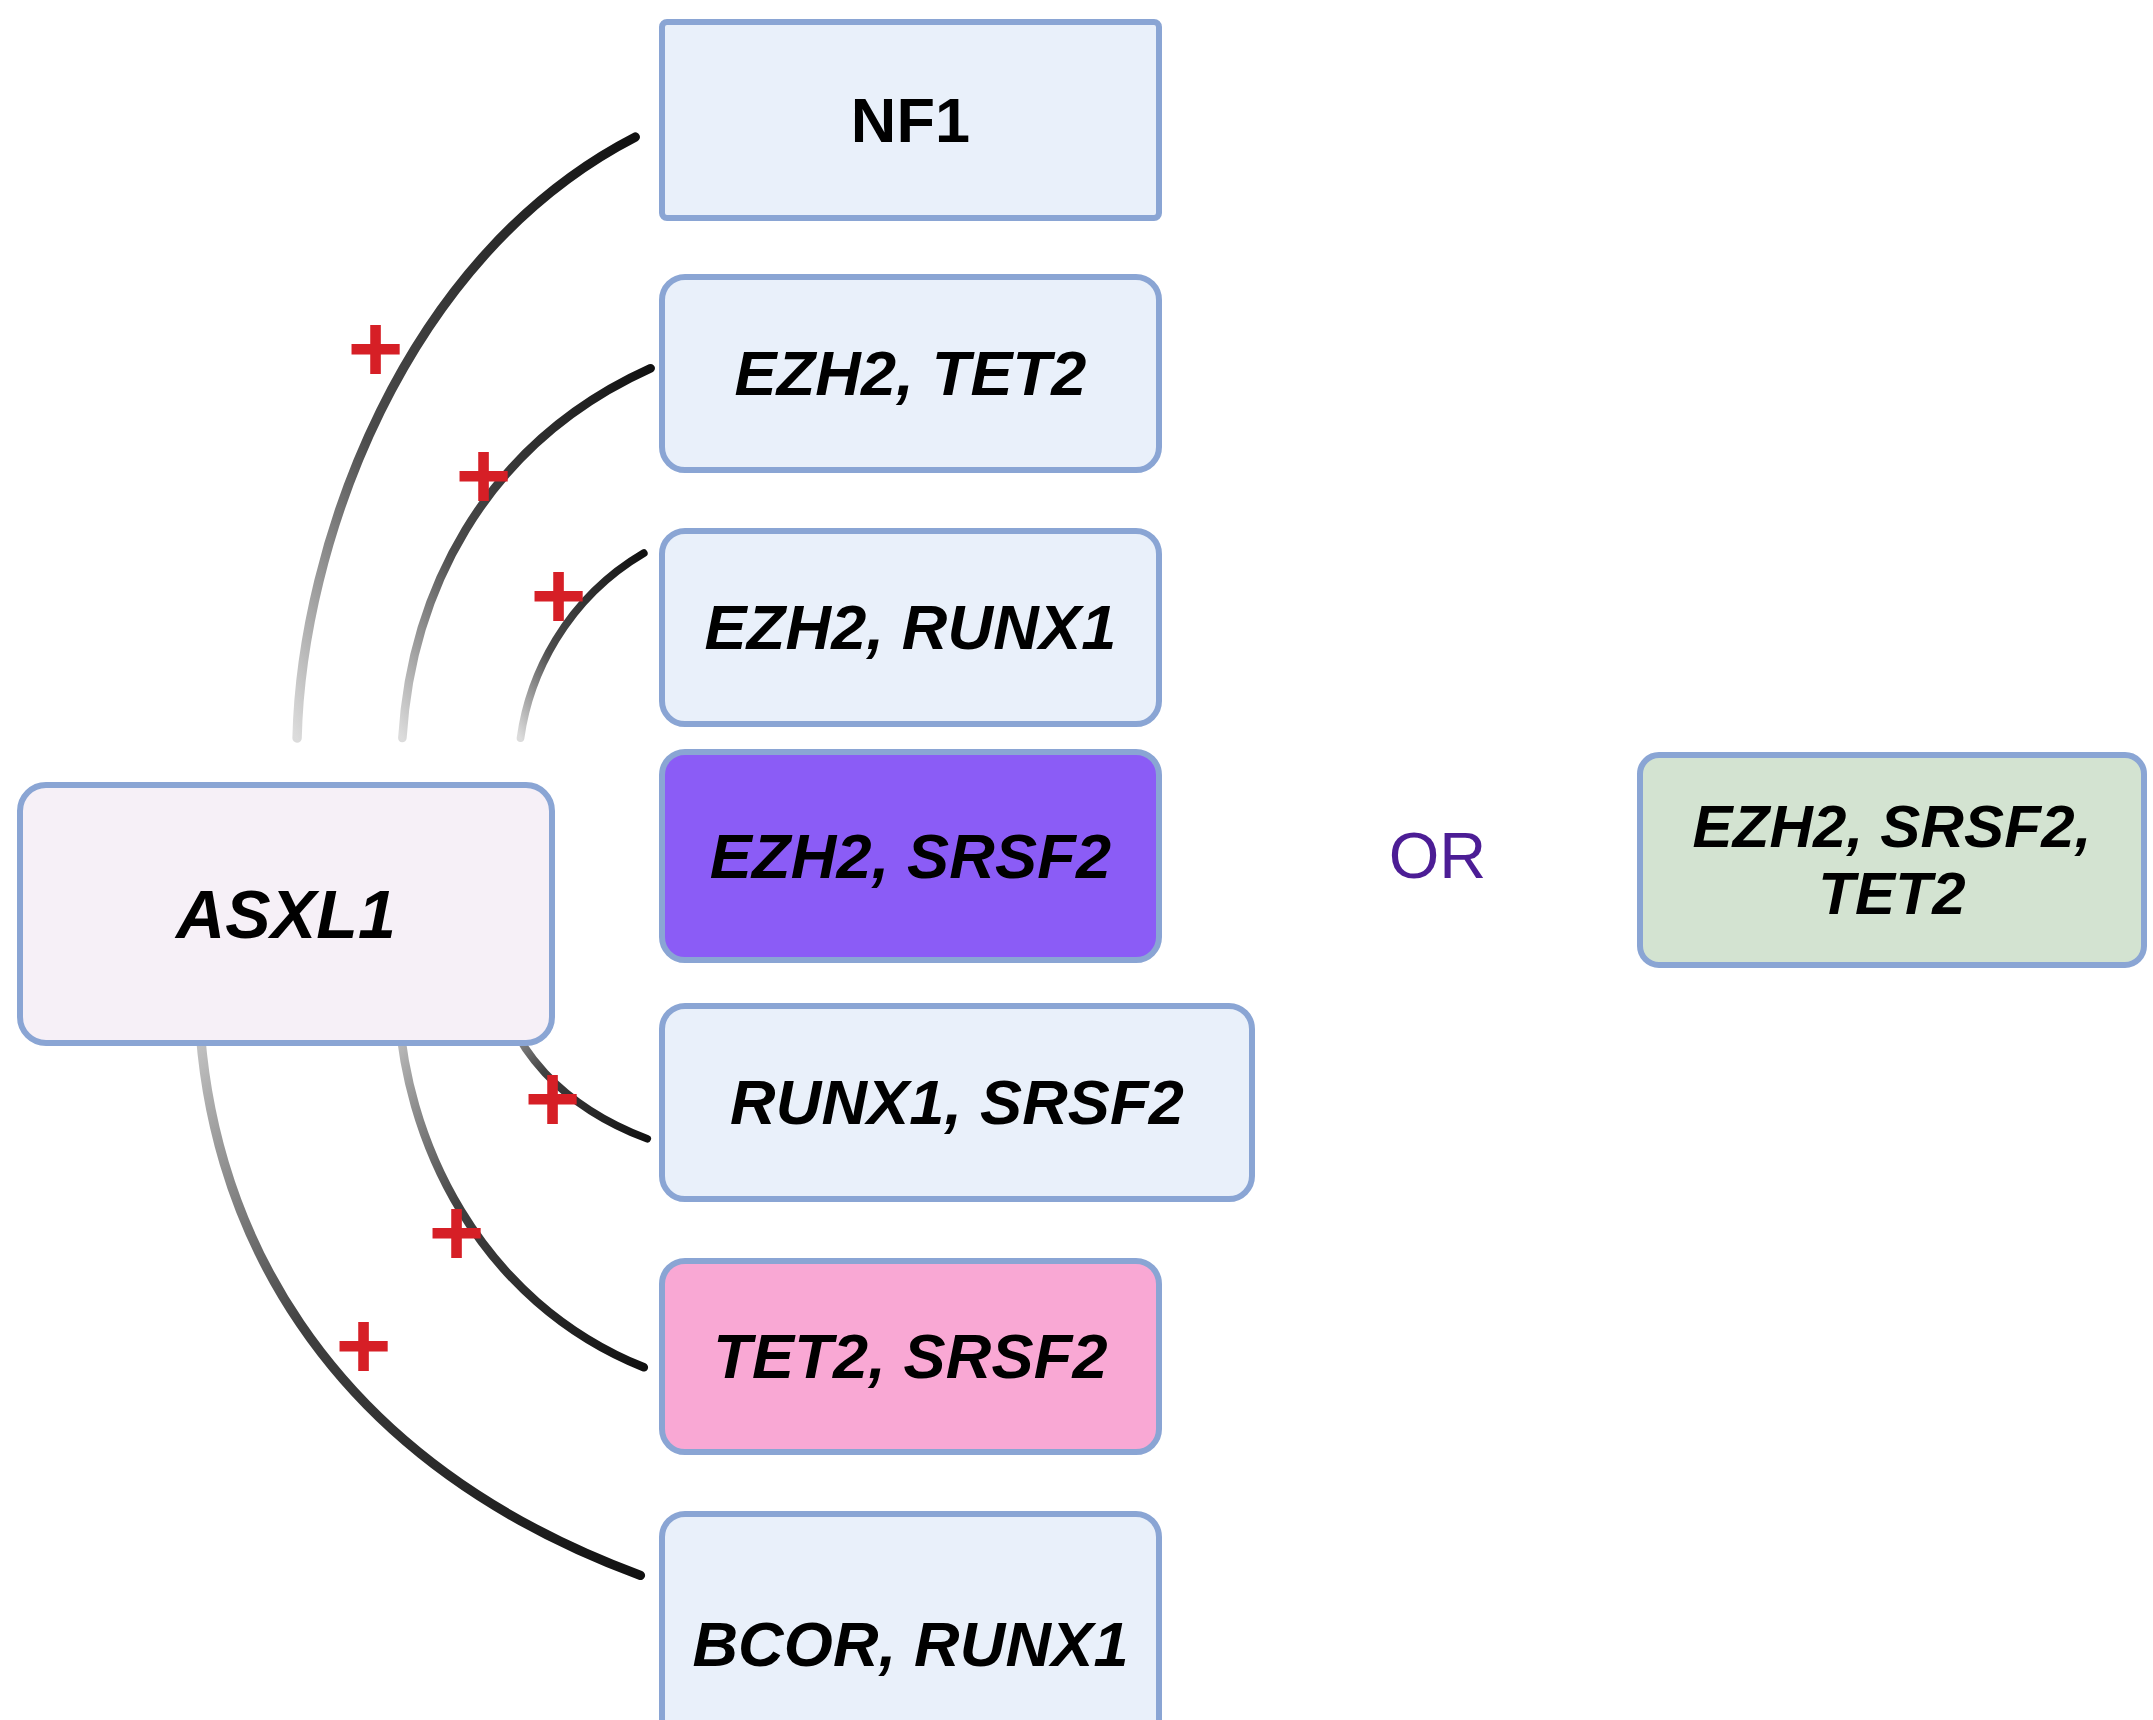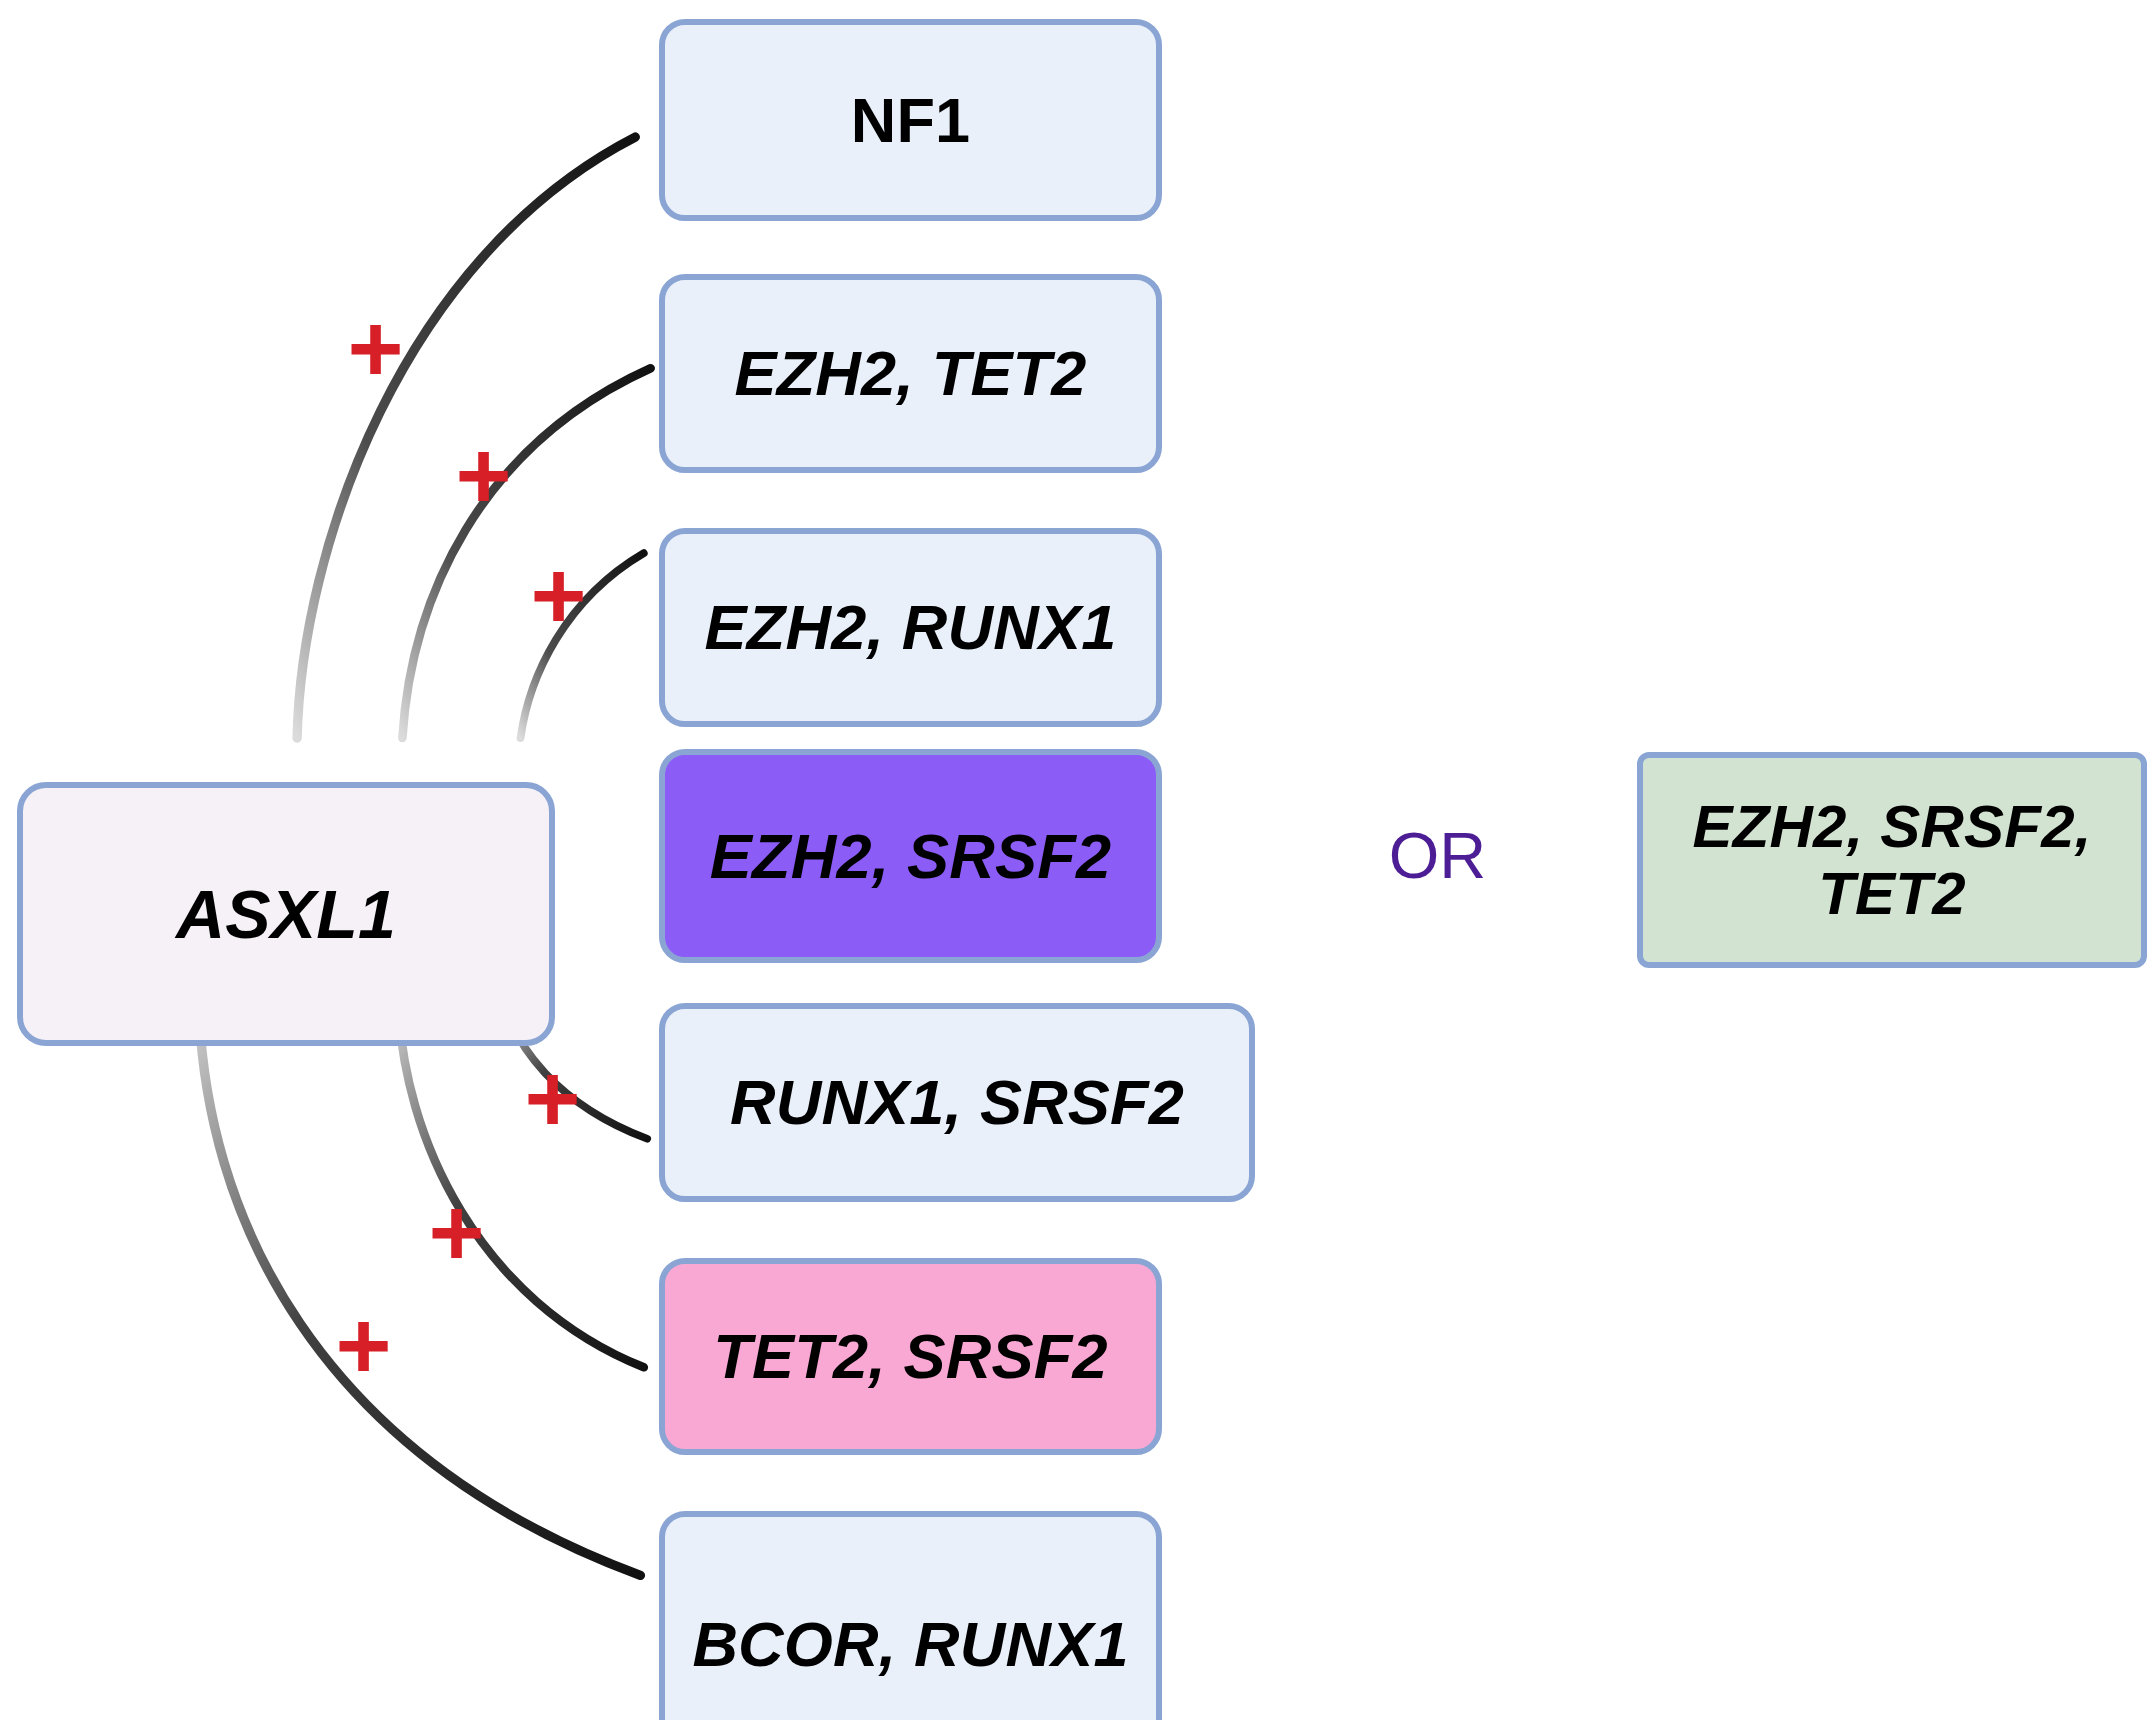--- a/index.html
+++ b/index.html
@@ -70,21 +70,21 @@
   }
   .node-alt {
     background: #d3e3d1;
     left: 1637px;
     top: 752px;
     width: 510px;
     height: 216px;
     font-size: 60px;
     font-weight: bold;
     font-style: italic;
-    border-radius: 12px;
+    border-radius: 22px;
   }
   .or-label {
     position: absolute;
     left: 1335px;
     top: 818px;
     width: 205px;
     text-align: center;
     font-size: 65px;
     font-weight: normal;
     font-style: normal;
@@ -138,21 +138,21 @@
     <path d="M 465 1166 C 470 1330 560 1520 752 1597" fill="none" stroke="url(#taperBot)" stroke-width="10" stroke-linecap="round"></path>
 
     <path d="M 232 1166 C 238 1420 370 1700 748 1840" fill="none" stroke="url(#taperBot)" stroke-width="11" stroke-linecap="round"></path>
   </svg>
 
   <div class="node node-source">
     <span class="node-label">ASXL1</span>
   </div>
 
   <div id="gene-nodes">
-      <div class="node node-gene upright" style="top: 19px; height: 202px; left: 659px; width: 503px; background: rgb(233, 240, 250); border-color: rgb(138, 165, 212);">
+      <div class="node node-gene upright" style="top: 19px; height: 202px; left: 659px; width: 503px; background: rgb(233, 240, 250); border-color: rgb(138, 165, 212); border-radius: 8px;">
         <span class="node-label">NF1</span>
       </div>
       <div class="node node-gene" style="top: 274px; height: 199px; left: 659px; width: 503px; background: rgb(233, 240, 250); border-color: rgb(138, 165, 212);">
         <span class="node-label">EZH2, TET2</span>
       </div>
       <div class="node node-gene" style="top: 528px; height: 199px; left: 659px; width: 503px; background: rgb(233, 240, 250); border-color: rgb(138, 165, 212);">
         <span class="node-label">EZH2, RUNX1</span>
       </div>
       <div class="node node-gene" style="top: 749px; height: 214px; left: 659px; width: 503px; background: #8b5cf6; border-color: rgb(138, 165, 212);">
         <span class="node-label">EZH2, SRSF2</span>

